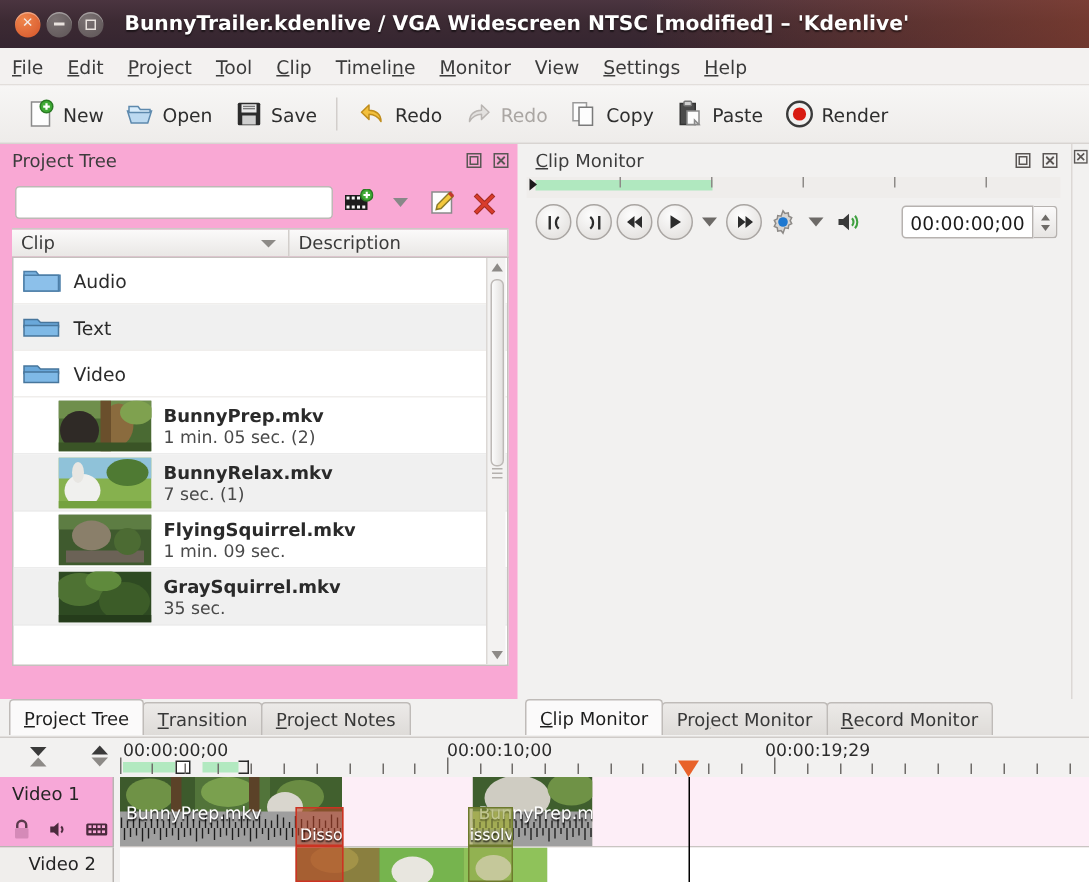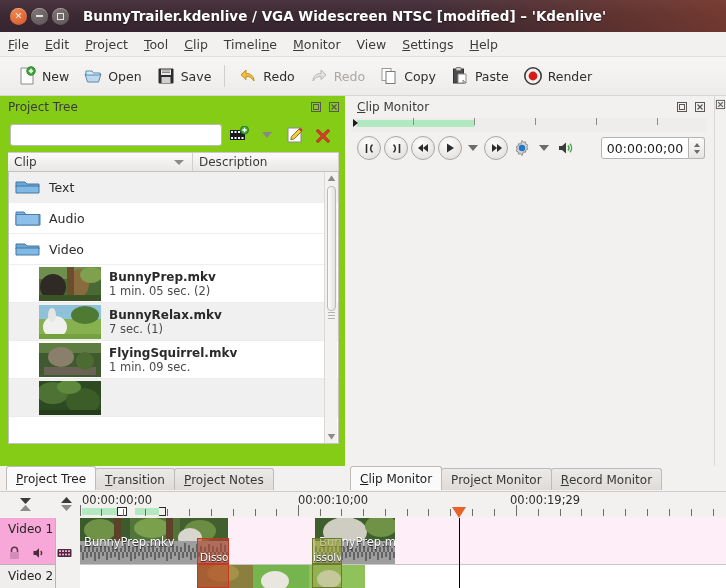--- a/index.html
+++ b/index.html
@@ -83,21 +83,21 @@
   .panel-title .t { flex: 1; }
   .panel-title .t u { text-decoration: underline; }
   .dockbtn {
     width: 15px; height: 15px; margin-left: 3px;
     display:flex; align-items:center; justify-content:center;
   }
 
   
   #projectTree {
     position: absolute; left: 0; top: 96px; width: 345px; height: 370px;
-    background: #84cc16;
+    background: #f9a8d4;
   }
   .searchrow {
     height: 34px; display: flex; align-items: center; padding: 0 6px 0 10px; gap: 6px;
   }
   .searchbox {
     width: 212px; height: 22px; background: #ffffff;
     border: 1px solid #bdb9b6; border-radius: 3px;
   }
   .sicon { width: 22px; height: 22px; display:flex; align-items:center; justify-content:center; }
   .caret-dn {
@@ -244,21 +244,21 @@
   .tl-ruler .zone { position:absolute; left:0px; bottom: 3px; height: 7px; background:#b2e9c0; }
   .tl-ruler .zonebox { position:absolute; bottom: 2px; width: 10px; height: 9px; border:1.5px solid #2a2a2a; background:#fff;}
   .tl-ruler .zoneout { position:absolute; bottom: 2px; width: 7px; height: 9px; border:1.5px solid #2a2a2a; border-left:none;}
   .playhead-tri {
     position:absolute; bottom: 0px; width:0;height:0;
     border-left:7px solid transparent; border-right:7px solid transparent; border-top:11px solid #e8622a;
   }
   .tl-tracks { position: relative; width: 726px; height: 71px; }
   .track { position: relative; width: 726px; }
   .trackhead {
-    position:absolute; left:0; top:0; width: 56px; height:100%;
+    position:absolute; left:0; top:0; width: 76px; height:100%;
     border-right: 1px solid #b9b5b2; border-bottom: 1px solid #b9b5b2;
   }
   .trackhead.v1 { background: #f7a8d8; }
   .trackhead.v2 { background: #f0eeec; }
   .trackname { font-size: 12px; color: #242424; padding: 4px 0 0 8px; }
   .trackicons { position:absolute; left: 8px; top: 28px; display:flex; gap: 11px; align-items:center; }
   .trackbody { position:absolute; left:80px; top:0; right:0; height:100%; background:#fdeef7; border-bottom:1px solid #c9c5c2;}
   .tlclip { position:absolute; top:0; height:100%; overflow:hidden; }
   .tlclip .cname {
     position:absolute; left: 4px; top: 17px; font-size: 11.5px; color:#ffffff;
@@ -460,38 +460,38 @@
         <span>Clip</span>
           <span class="sortmark"></span>
       </div>
       <div class="th desc">
         <span>Description</span>
       </div>
     </div>
 
     <div class="tree-body">
 
+      <div class="row">
+        <span class="folder-ico">
+          <svg width="26" height="19" viewBox="0 0 26 19">
+            <path d="M1 4h8l2 2.5h14V17H1z" fill="#79b2e0" stroke="#4d7fa8"></path>
+            <path d="M1 6.5h23V17H1z" fill="#8cc0ea" stroke="#4d7fa8"></path>
+          </svg>
+        </span>
+        <span class="label" style="padding-left:0">Audio</span>
+      </div>
+
       <div class="row alt">
         <span class="folder-ico">
           <svg width="26" height="19" viewBox="0 0 26 19">
             <path d="M1 5h9l2 2h12v3H1z" fill="#6aa8da" stroke="#47769c"></path>
             <path d="M1 9h23v7H1z" fill="#7fb9e6" stroke="#47769c"></path>
           </svg>
         </span>
         <span class="label" style="padding-left:0">Text</span>
-      </div>
-
-      <div class="row">
-        <span class="folder-ico">
-          <svg width="26" height="19" viewBox="0 0 26 19">
-            <path d="M1 4h8l2 2.5h14V17H1z" fill="#79b2e0" stroke="#4d7fa8"></path>
-            <path d="M1 6.5h23V17H1z" fill="#8cc0ea" stroke="#4d7fa8"></path>
-          </svg>
-        </span>
-        <span class="label" style="padding-left:0">Audio</span>
       </div>
 
 
       <div class="row">
         <span class="folder-ico">
           <svg width="26" height="19" viewBox="0 0 26 19">
             <path d="M1 5h9l2 2h12v3H1z" fill="#6aa8da" stroke="#47769c"></path>
             <path d="M1 9h23v7H1z" fill="#7fb9e6" stroke="#47769c"></path>
           </svg>
         </span>
@@ -551,20 +551,24 @@
 
       <div class="clip-row alt">
         <span class="thumb">
           <svg width="62" height="34" viewBox="0 0 62 34" preserveAspectRatio="none">
             <rect width="62" height="34" fill="#2e4a22"></rect>
             <ellipse cx="14" cy="12" rx="16" ry="11" fill="#4e7233"></ellipse>
             <ellipse cx="44" cy="20" rx="17" ry="13" fill="#3c5c28"></ellipse>
             <ellipse cx="30" cy="6" rx="12" ry="7" fill="#5f8a3c"></ellipse>
             <rect y="29" width="62" height="5" fill="#253c1b"></rect>
           </svg>
+        </span>
+        <span class="clip-meta">
+          <span class="clip-name">GraySquirrel.mkv</span>
+          <span class="clip-dur">35 sec.</span>
         </span>
       </div>
 
       <div class="vscroll">
         <div class="arr" style="top:1px;">
           <svg width="9" height="7" viewBox="0 0 9 7">
               <path d="M4.5 0.5L8.3 6H0.7z" fill="#8d8a87"></path>
             </svg>
         </div>
         <div class="thumbbar" style="top:14px;height:125px;"></div>
@@ -820,21 +824,21 @@
 
           <div class="transition" style="left:117px;width:32px;">
             <span class="tname">Dissolve</span>
           </div>
           <div class="transition" style="left:232px;width:30px;border-color:#6d7a2c;background:rgba(150,160,70,0.6);">
             <span class="tname" style="left:-8px;">Dissolve</span>
           </div>
         </div>
       </div>
 
-      <div class="track" style="height:24px;">
+      <div class="track" style="height:24px;text-align:center;">
         <div class="trackhead v2">
           <div class="trackname">Video 2</div>
         </div>
         <div class="trackbody" style="background:#ffffff;">
           <div class="tlclip" style="left:117px;width:168px;">
             <svg width="168" height="24" viewBox="0 0 168 24" preserveAspectRatio="none">
               <rect width="168" height="24" fill="#5a8a3c"></rect>
               <rect width="56" height="24" fill="#8a7f3f"></rect>
               <rect x="56" width="56" height="24" fill="#76b44e"></rect>
               <rect x="112" width="56" height="24" fill="#8fc25a"></rect>

